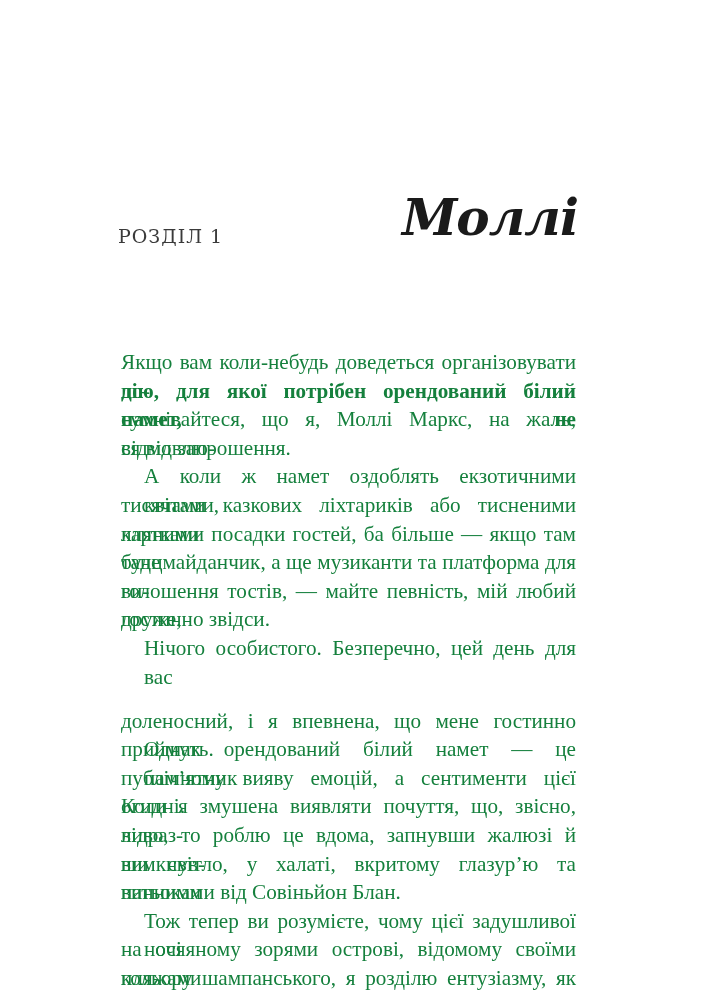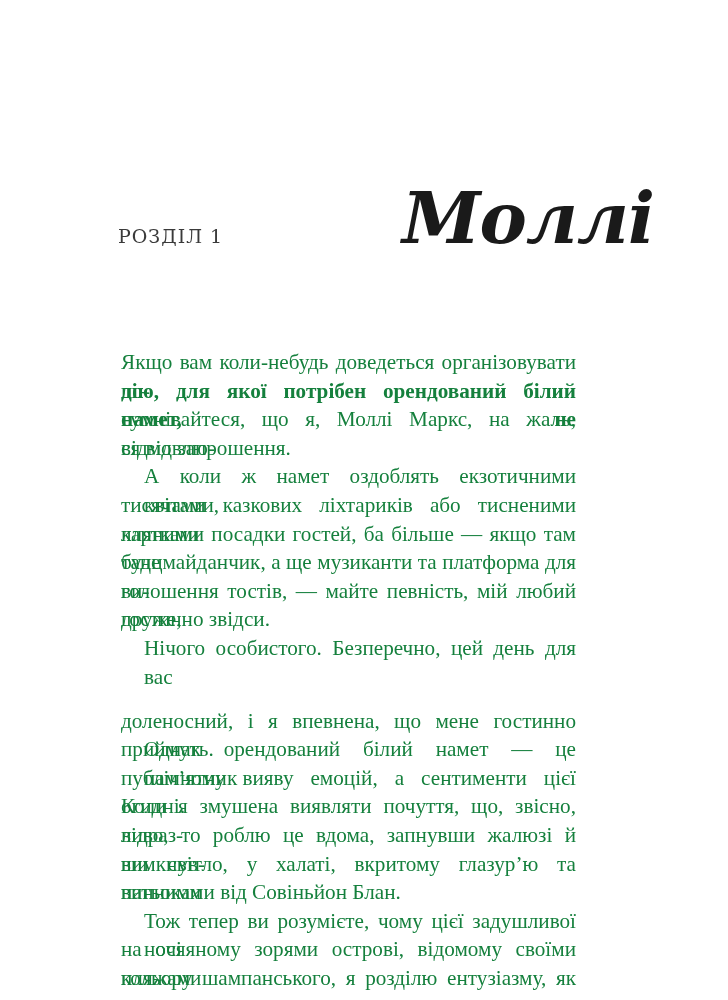--- a/index.html
+++ b/index.html
@@ -30,21 +30,21 @@
       color: #3a3a3a;
       white-space: nowrap;
     }
     .chapter-title {
       position: absolute;
       left: 402px;
       top: 170px;
       font-family: "DejaVu Serif", serif;
       font-style: italic;
       font-weight: bold;
-      font-size: 71px;
+      font-size: 50px;
       line-height: 80px;
       color: #1a1a1a;
       white-space: nowrap;
       letter-spacing: -1px;
     }
     .body-text {
       position: absolute;
       left: 121px;
       top: 340px;
       width: 455px;

